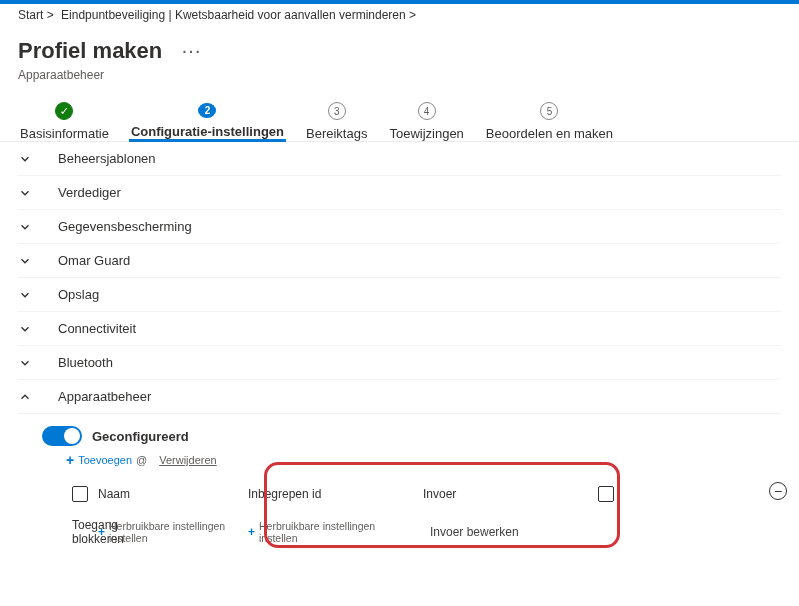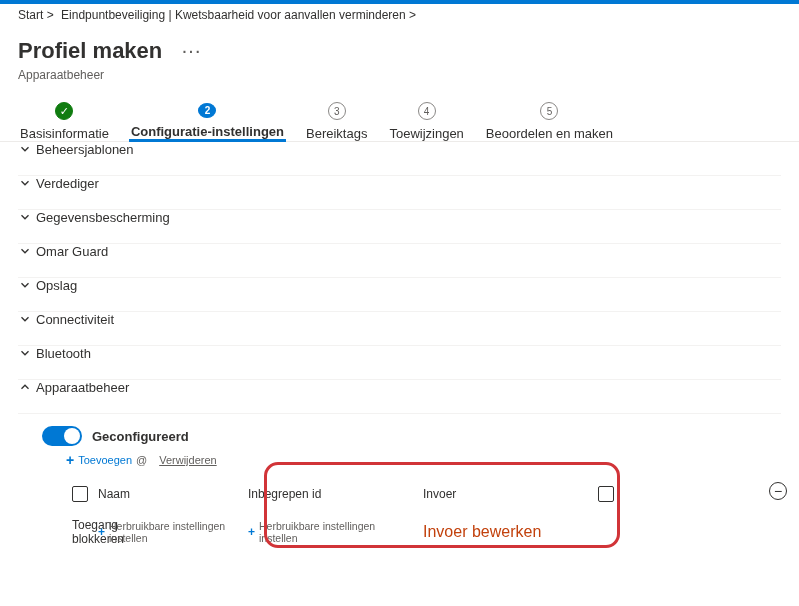--- a/index.html
+++ b/index.html
@@ -79,21 +79,22 @@
   .wz-step.current {
     border-bottom: 3px solid #0078d4;
     margin-bottom: -1px;
     font-weight: 600;
   }
   .panel {
     padding: 0 18px;
   }
   .acc-row {
     display: flex;
-    gap: 4px;
+    align-items: center;
+    gap: 26px;
     height: 34px;
     border-bottom: 1px solid #f3f2f1;
     font-size: 13px;
     cursor: pointer;
   }
   .chev {
     width: 14px; height: 14px;
     display: inline-block;
   }
   .chev svg { width: 14px; height: 14px; stroke: #323130; stroke-width: 1.5; fill: none; }
@@ -163,23 +164,24 @@
     cursor: pointer;
   }
   .link-cell {
     display: flex; align-items: center; gap: 4px;
     font-size: 10.5px;
     color: #605e5c;
     cursor: pointer;
   }
   .link-cell .plus-icon { font-size: 12px; }
   .entry-link {
-    font-size: 16px;
-    color: #c2410c;
-    cursor: pointer;
+    font-size: 12px;
+    color: #404040;
+    cursor: pointer;
+    margin-left: 7px;
   }
   .remove-circle {
     position: absolute;
     right: -6px;
     top: 4px;
     width: 18px; height: 18px;
     border: 1.5px solid #323130;
     border-radius: 50%;
     display: flex; align-items: center; justify-content: center;
     cursor: pointer;

